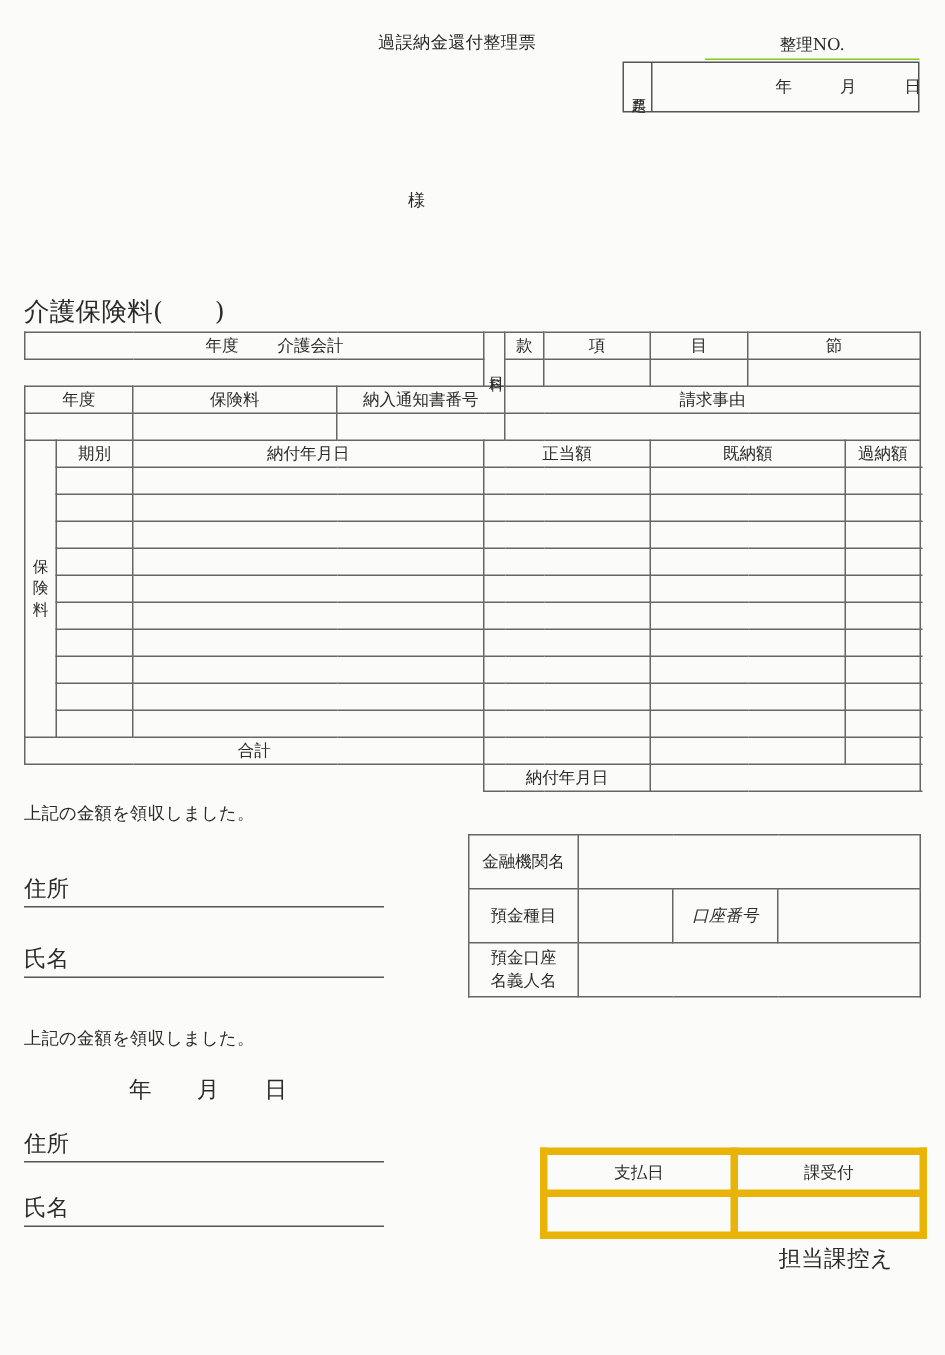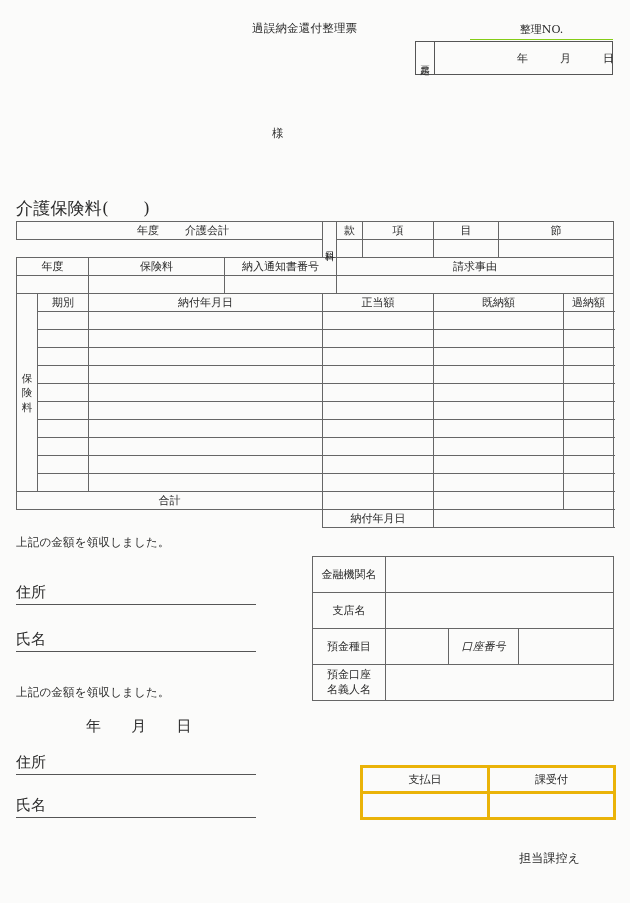--- a/index.html
+++ b/index.html
@@ -194,31 +194,31 @@
   }
 
   
   #pay-table {
     left: 360px; top: 765px;
     width: 253px;
     border-collapse: collapse;
     table-layout: fixed;
   }
   #pay-table td {
-    border: 3px solid #eab308;
+    border: 5px solid #eab308;
     font-size: 11px;
     height: 23px;
     padding: 0;
     text-align: center;
     vertical-align: middle;
     white-space: nowrap;
   }
   #tanto-note {
-    left: 519px; top: 852px;
-    font-size: 12px;
+    left: 519px; top: 831px;
+    font-size: 15px;
   }
 </style>
 </head>
 <body>
 
 <div class="page">
 
   <div class="abs t" id="doc-title">過誤納金還付整理票</div>
 
   <div class="abs" id="seiri-label">整理NO.</div>
@@ -407,24 +407,20 @@
       <col style="width:63px">
       <col style="width:70px">
       <col style="width:95px">
     </colgroup>
     <tbody>
       <tr>
         <td class="lbl">金融機関名</td>
         <td colspan="3"></td>
       </tr>
       <tr>
-        <td class="lbl">支店名</td>
-        <td colspan="3"></td>
-      </tr>
-      <tr>
         <td class="lbl">預金種目</td>
         <td></td>
         <td class="kouza-lbl">口座番号</td>
         <td></td>
       </tr>
       <tr>
         <td class="lbl">
           <div class="two-line">
             <div>預金口座</div>
             <div>名義人名</div>

